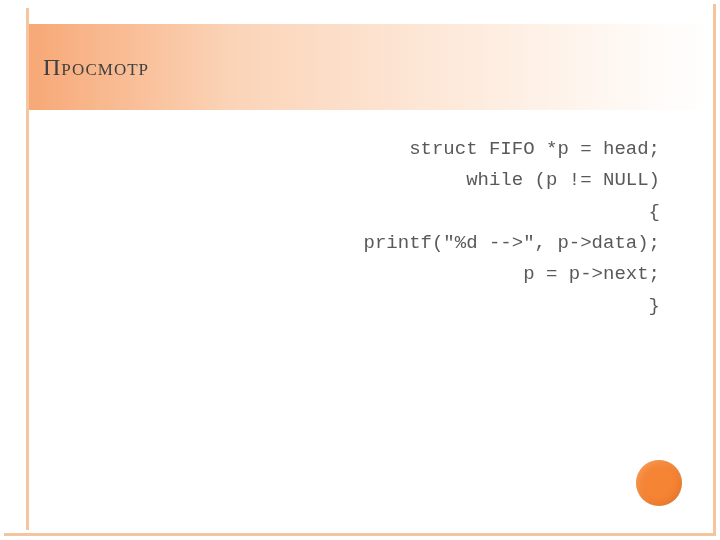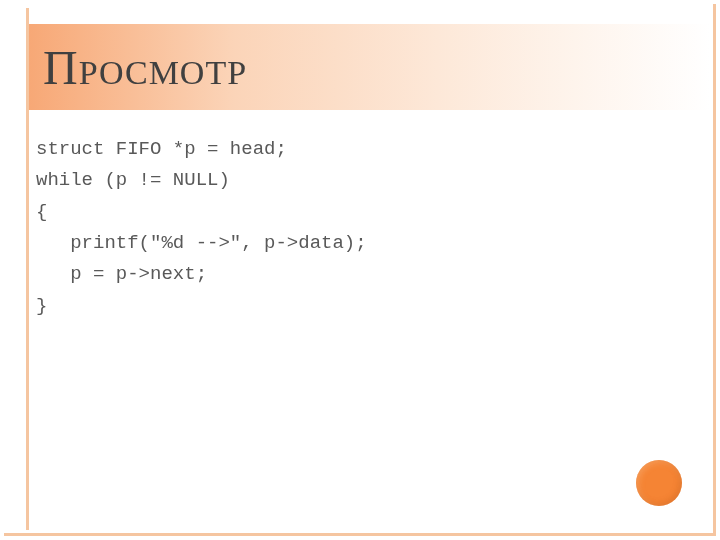--- a/index.html
+++ b/index.html
@@ -53,35 +53,36 @@
       top: 24px;
       height: 86px;
       background: linear-gradient(to right, #f7a876 0%, #fbd4b8 30%, #fde8d8 60%, #fef4ec 80%, #ffffff 100%);
       display: flex;
       align-items: center;
       padding-left: 14px;
     }
     .title-text {
       font-family: Georgia, 'Times New Roman', serif;
       font-variant: small-caps;
-      font-size: 48px;
+      font-size: 24px;
       color: #404040;
       letter-spacing: 1px;
       font-weight: 400;
     }
     .content-area {
       position: absolute;
       left: 36px;
       top: 134px;
       right: 60px;
       font-family: 'Courier New', Courier, monospace;
       font-size: 19px;
       color: #595959;
       line-height: 1.65;
       white-space: pre;
+      text-align: right;
     }
     .circle-accent {
       position: absolute;
       right: 38px;
       bottom: 34px;
       width: 46px;
       height: 46px;
       border-radius: 50%;
       background: #f58434;
       box-shadow: inset -2px -2px 6px rgba(180, 80, 20, 0.3), inset 2px 2px 6px rgba(255, 200, 150, 0.4);

